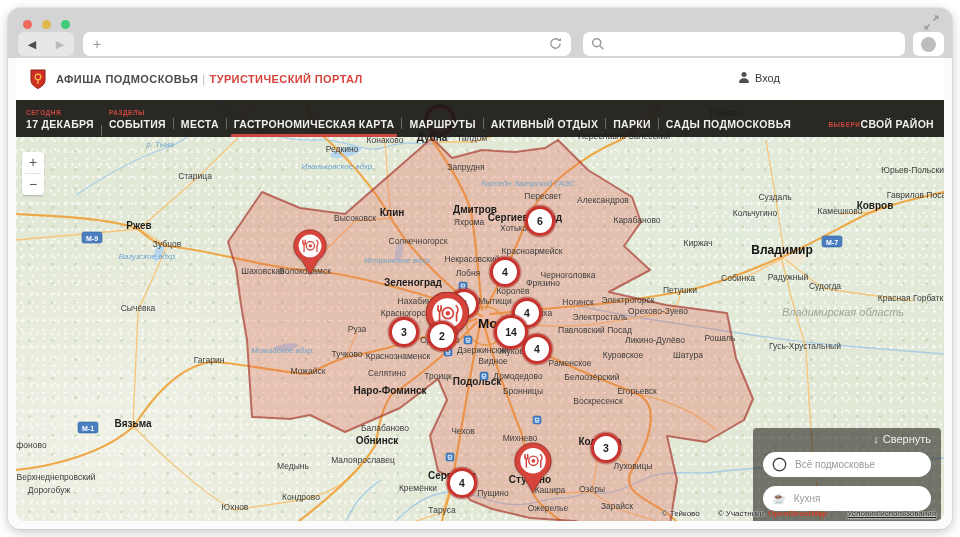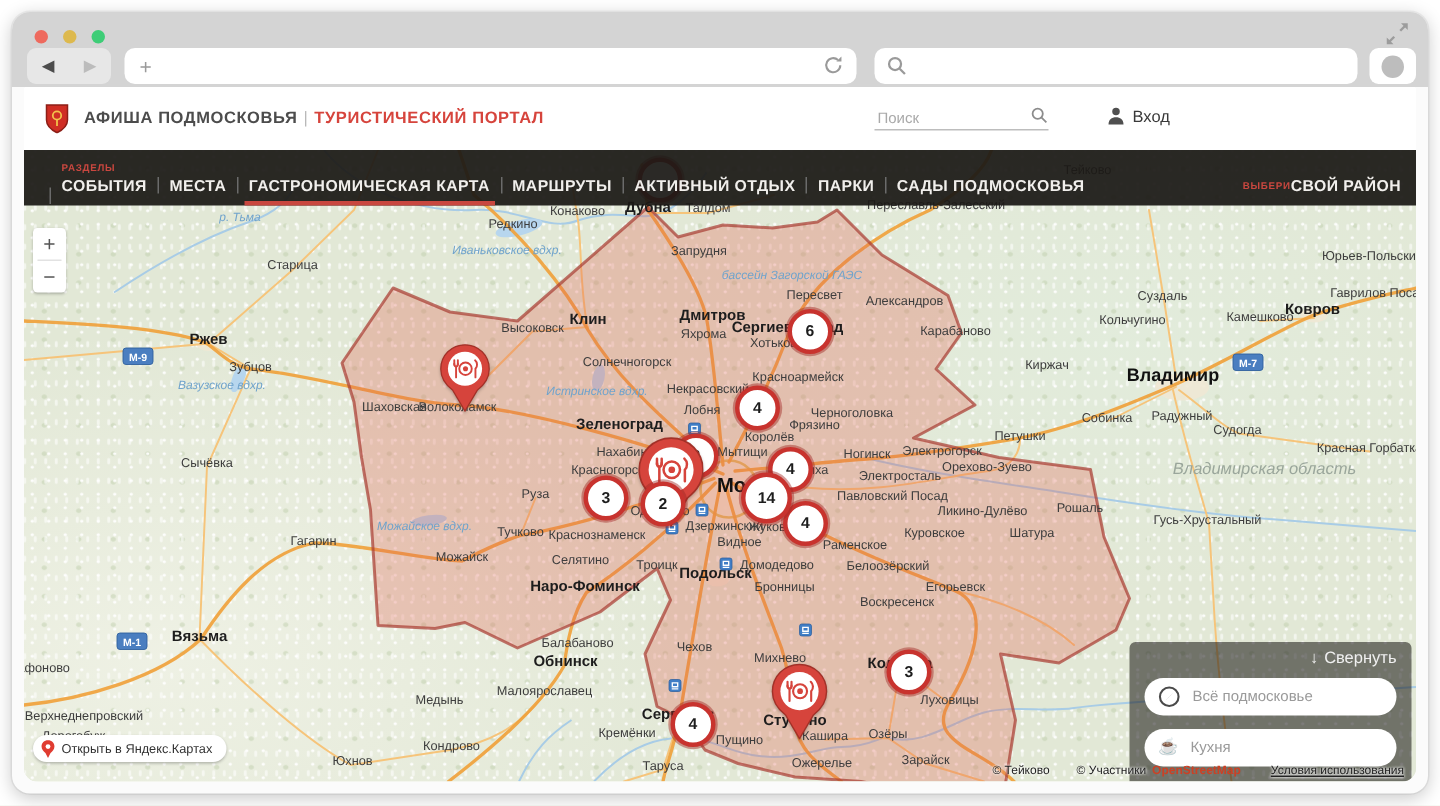--- a/index.html
+++ b/index.html
@@ -150,27 +150,20 @@
     <div class="hdr">
       <span class="logo">
         <svg width="16" height="20" viewBox="0 0 16 20">
           <path d="M1 1 h14 v10 c0 4.5-4 7-7 8.5 C5 18 1 15.5 1 11 Z" fill="#cf2e24" stroke="#8d1f17" stroke-width="1"></path>
           <circle cx="8" cy="8" r="2.8" fill="none" stroke="#f2c14b" stroke-width="1.2"></circle>
           <line x1="8" y1="11" x2="8" y2="15" stroke="#f2c14b" stroke-width="1.2"></line>
         </svg>
       </span>
       <div class="hdr-title">
         <span>АФИША ПОДМОСКОВЬЯ</span><span class="dv">|</span><span class="sub">ТУРИСТИЧЕСКИЙ ПОРТАЛ</span>
-      </div>
-      <div class="hdr-search">
-        <input placeholder="Поиск" style="">
-        <svg width="12" height="12" viewBox="0 0 12 12">
-            <circle cx="4.8" cy="4.8" r="3.4" fill="none" stroke="#8c8c8c" stroke-width="1.2"></circle>
-            <line x1="7.4" y1="7.4" x2="10.6" y2="10.6" stroke="#8c8c8c" stroke-width="1.2"></line>
-          </svg>
       </div>
       <div class="hdr-login">
         <svg width="12" height="13" viewBox="0 0 12 13">
             <circle cx="6" cy="3.4" r="2.5" fill="#4f4f4f"></circle>
             <path d="M1 12 c0-3.2 2.2-4.8 5-4.8 s5 1.6 5 4.8 Z" fill="#4f4f4f"></path>
           </svg>
         <span>Вход</span>
       </div>
     </div>
 
@@ -447,20 +440,24 @@
                 <path d="M11.6 15.8c0 1.5.6 2.2 1.4 2.2s1.4-.7 1.4-2.2"></path>
                 <path d="M13 18v8.6"></path>
                 <circle cx="20.4" cy="19.8" r="4.9"></circle>
                 <path d="M27.9 13.2c1.9 1.7 2.1 4.7.3 6.6v6.8"></path>
               </g>
               <circle cx="20.4" cy="19.8" r="2" fill="var(--accent-red,#d6443c)"></circle>
             </svg></div>
         </div>
 
       <div class="nav">
+        <div class="nav-col">
+          <span class="nav-lbl">СЕГОДНЯ</span>
+          <span class="nav-val">17 ДЕКАБРЯ</span>
+        </div>
         <span class="nav-div"></span>
         <div class="nav-col">
           <span class="nav-lbl">РАЗДЕЛЫ</span>
           <div class="nav-items" id="nav-items">
               <div class="nav-item">СОБЫТИЯ</div>
               <span class="nav-div"></span>
               <div class="nav-item">МЕСТА</div>
               <span class="nav-div"></span>
               <div class="nav-item active">ГАСТРОНОМИЧЕСКАЯ КАРТА</div>
               <span class="nav-div"></span>
@@ -478,27 +475,20 @@
           <span class="nav-val">СВОЙ РАЙОН</span>
         </div>
       </div>
 
       <div class="zoom-ctrl">
         <div class="zbtn">+</div>
         <div class="zdiv"></div>
         <div class="zbtn">−</div>
       </div>
 
-      <div class="ya-pill">
-        <svg width="10" height="13" viewBox="0 0 10 13">
-            <path d="M5 .5 C2.5 .5 .7 2.3 .7 4.7 c0 2 1.4 3.2 2.6 4.3 L5 12.4 l1.7-3.4 C7.9 7.9 9.3 6.7 9.3 4.7 9.3 2.3 7.5 .5 5 .5z" fill="#e03c31"></path>
-            <circle cx="5" cy="4.7" r="1.6" fill="#fff"></circle>
-          </svg>
-        <span>Открыть в Яндекс.Картах</span>
-      </div>
 
       <div class="filter-panel">
         <div class="panel-top">
           <span>↓</span>
           <span>Свернуть</span>
         </div>
         <div class="panel-field pf1">
           <svg width="15" height="15" viewBox="0 0 15 15">
               <circle cx="7.5" cy="7.5" r="6.2" fill="none" stroke="#4a4a4a" stroke-width="1.4"></circle>
               <path d="M4.6 10.4 L9 6 L10.4 4.6 L6 9 Z" fill="#4a4a4a"></path>

